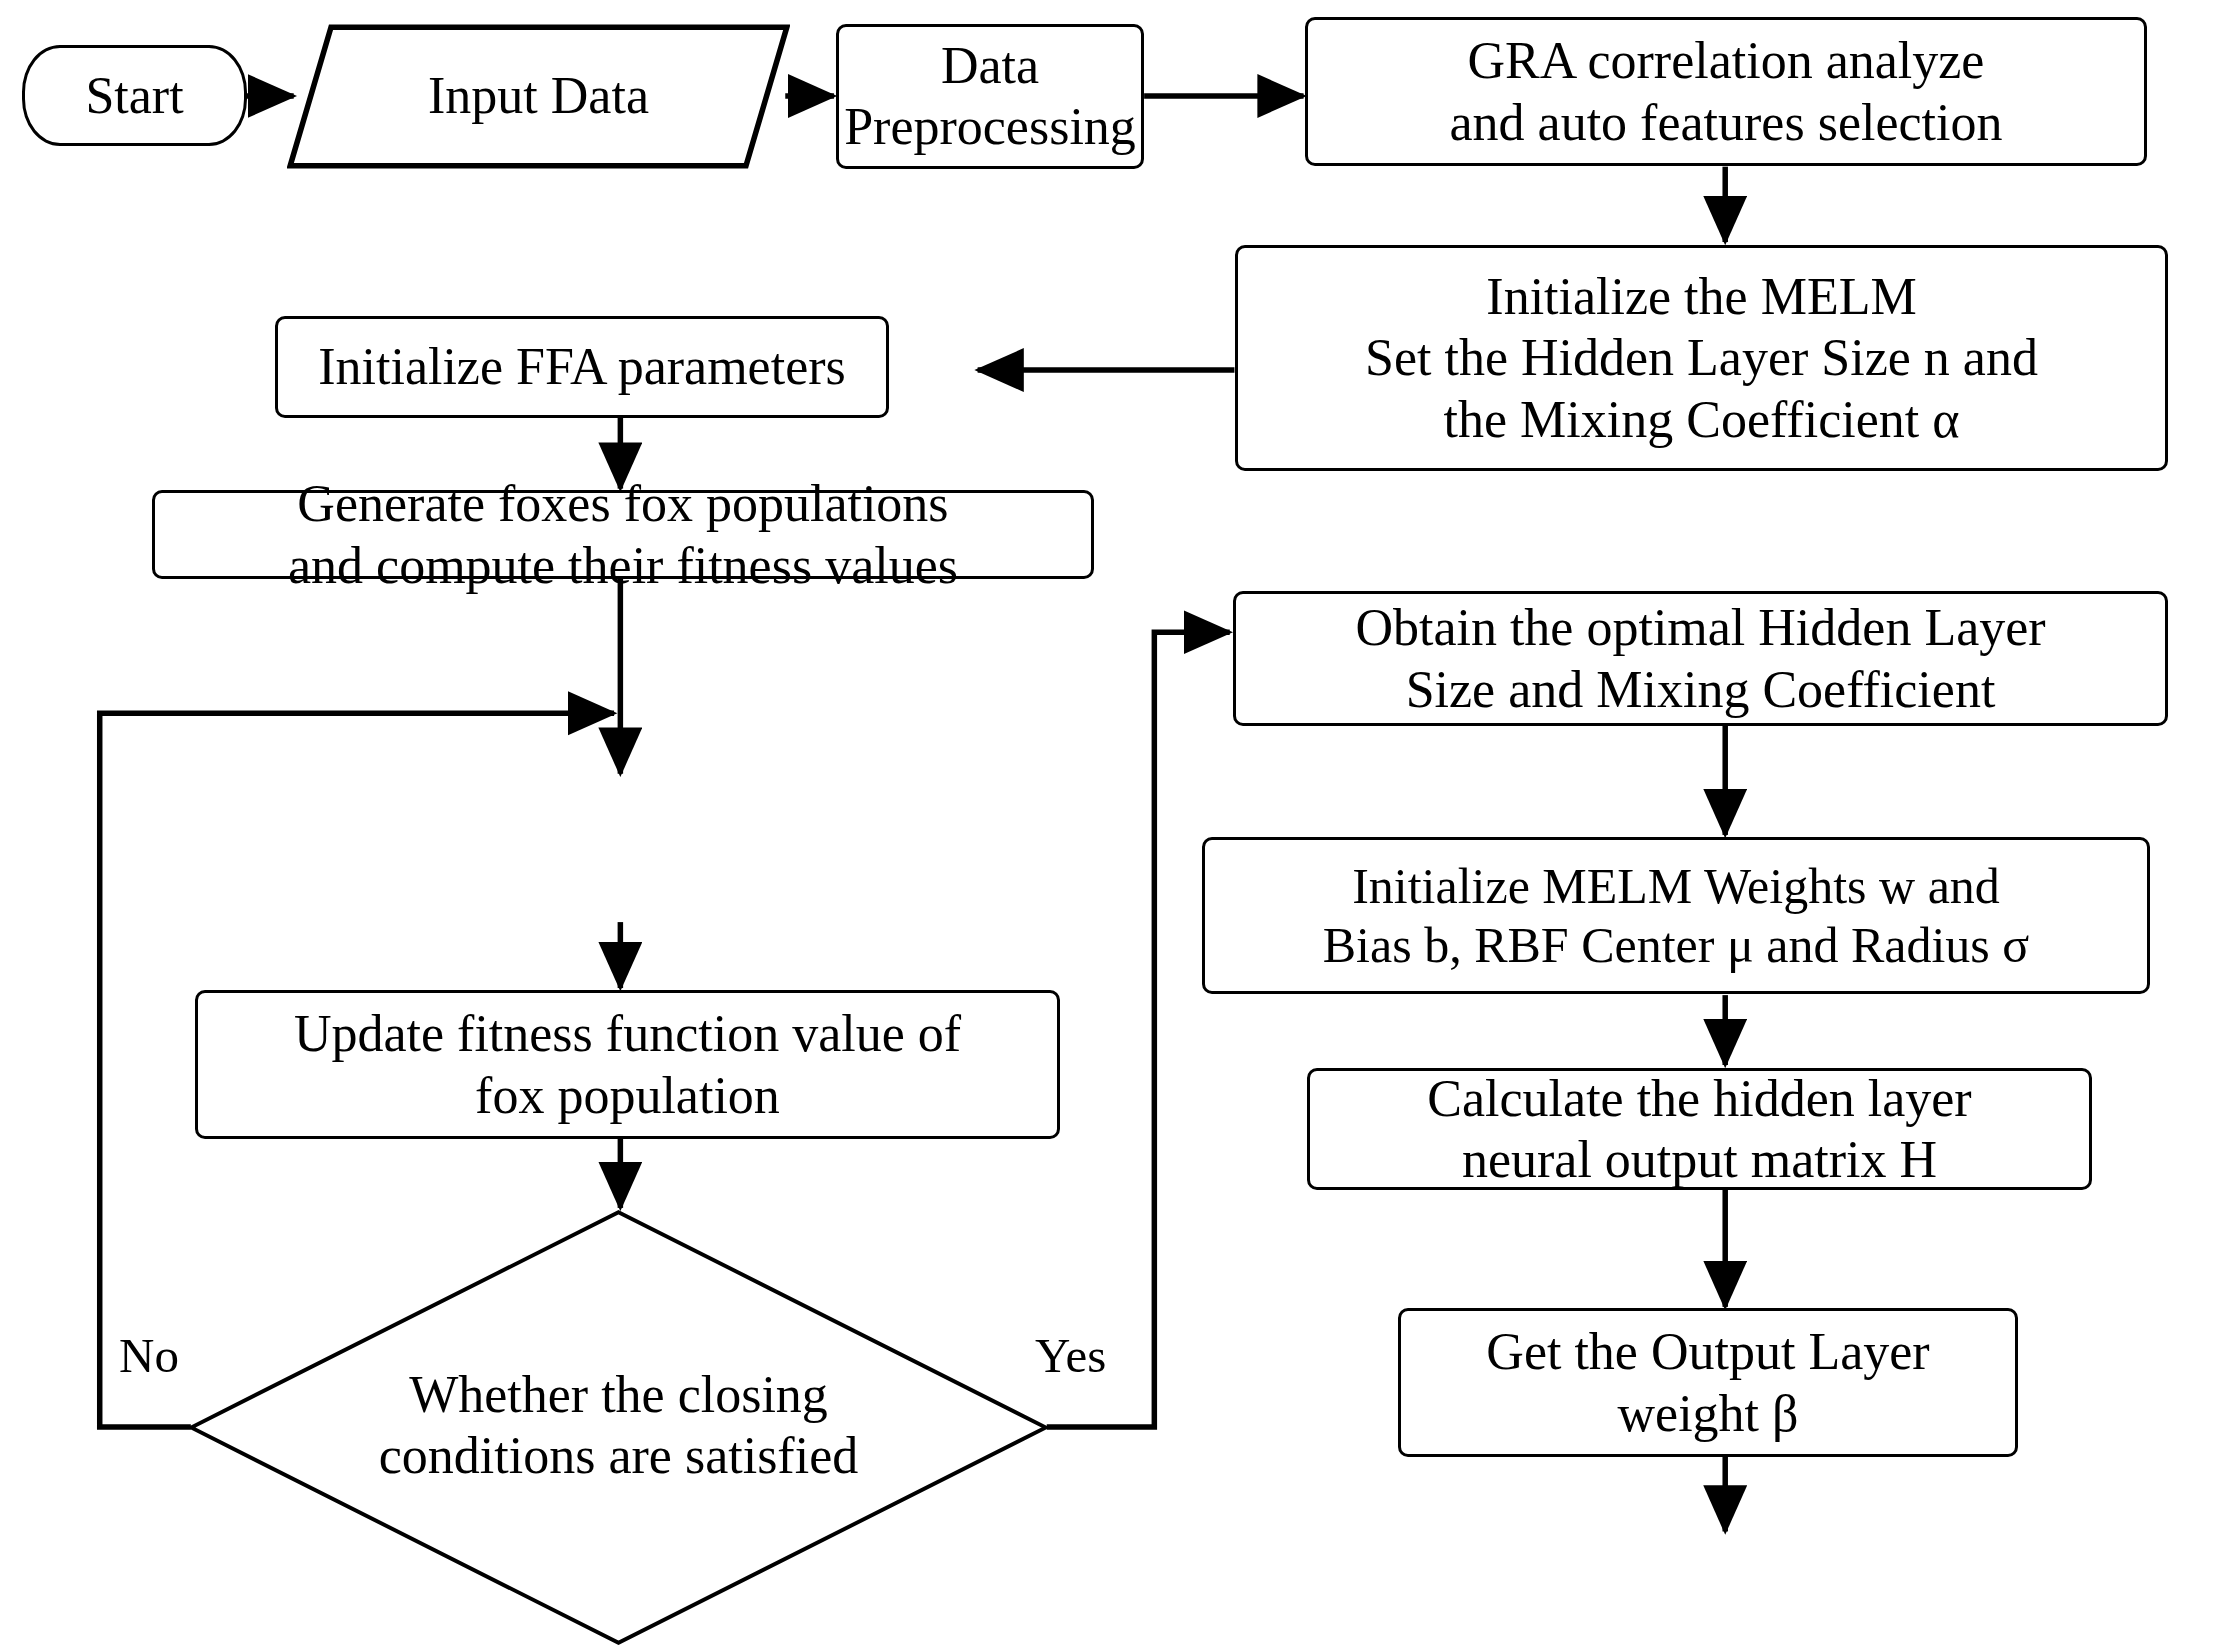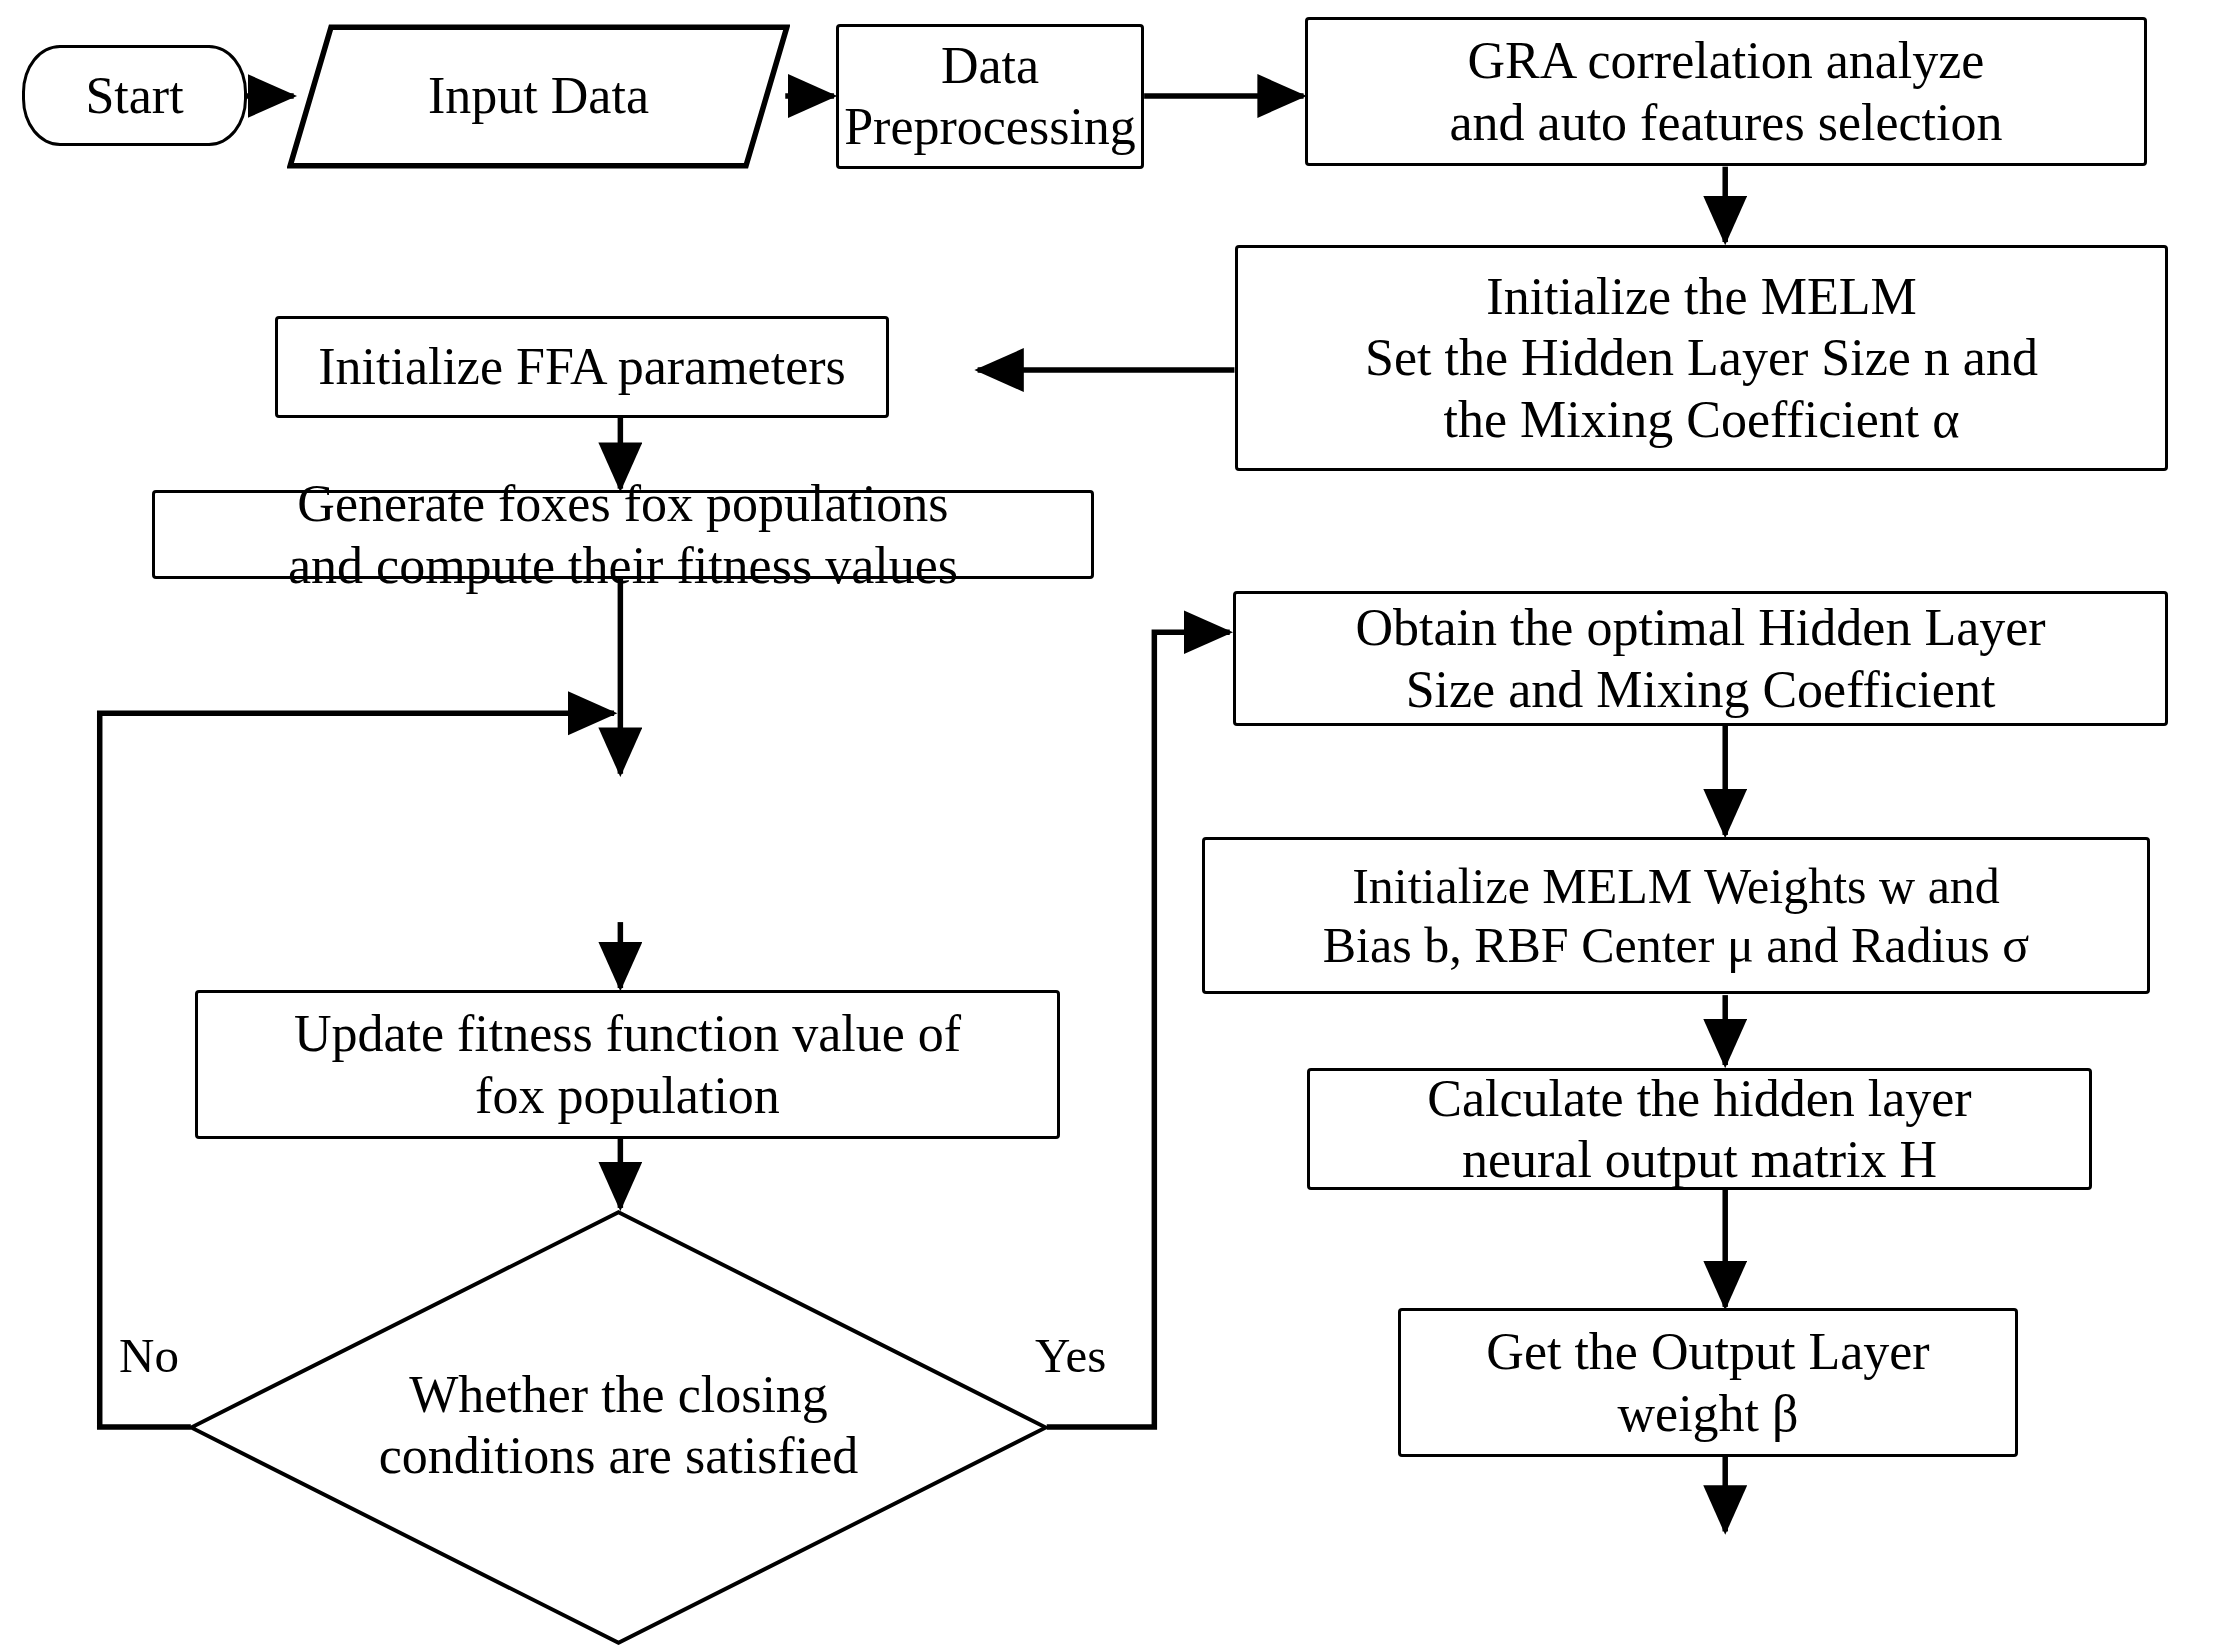--- a/index.html
+++ b/index.html
@@ -17,21 +17,21 @@
     box-sizing:border-box;
     display:flex;
     align-items:center;
     justify-content:center;
     text-align:center;
     border:3.9px solid #000000;
     background:#ffffff;
     line-height:1.18;
     white-space:pre-line;
   }
-  .node.proc{border-radius:4px;}
+  .node.proc{border-radius:10px;}
   .node.term{border-radius:38px/47px;}
   .node.io{
     border:none;background:transparent;
   }
   .io-shape{position:absolute;left:0;top:0;width:100%;height:100%;}
   .io-label{position:relative;z-index:2;}
   .node.dec{
     border:none;background:transparent;
   }
   .dec-shape{position:absolute;left:0;top:0;width:100%;height:100%;}

